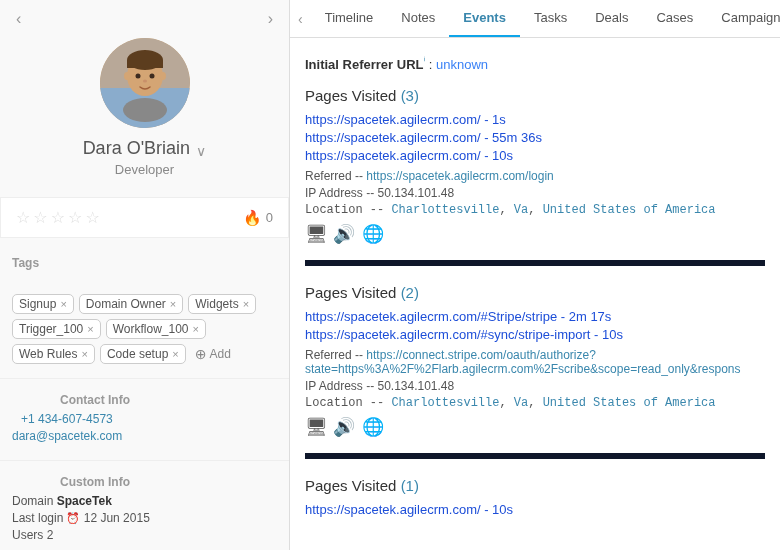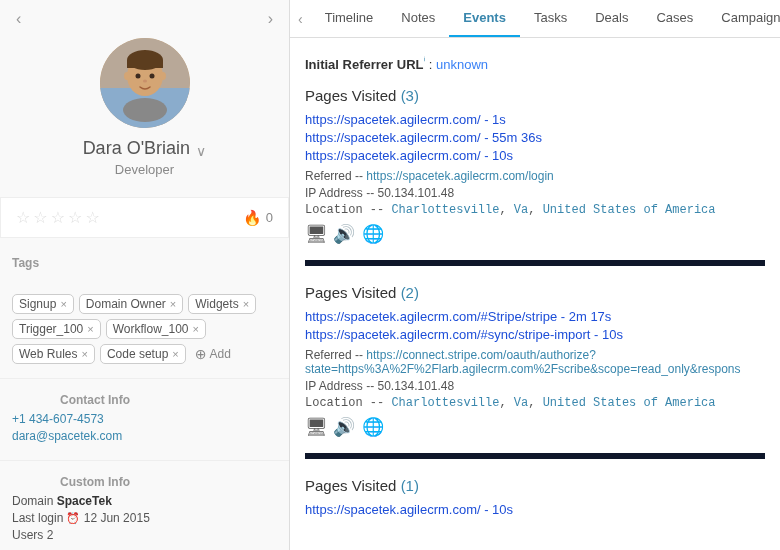--- a/index.html
+++ b/index.html
@@ -168,20 +168,21 @@
     .info-item a, .info-link {
       color: #3a87ad;
       text-decoration: none;
     }
     .info-bold {
       font-weight: bold;
       color: #333;
     }
     .info-item .phone {
       color: #3a87ad;
+      margin-left: 9px;
     }
 
     .custom-info {
       padding: 8px 12px;
       width: 100%;
     }
     .clock-icon {
       font-size: 11px;
       color: #888;
     }

